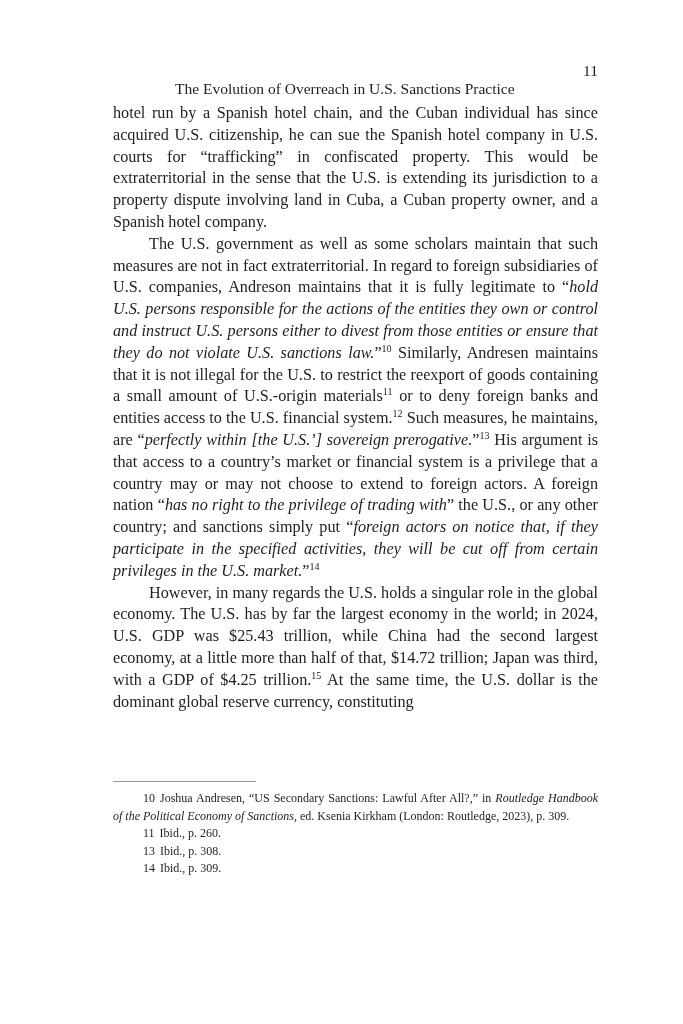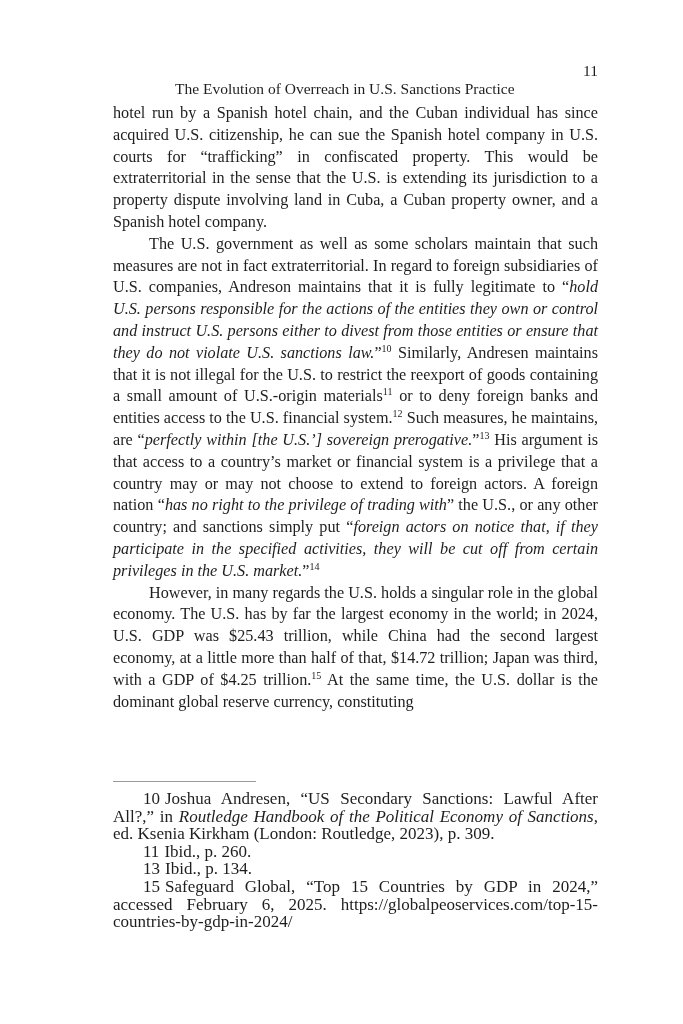--- a/index.html
+++ b/index.html
@@ -10,21 +10,21 @@
   .header .title { position: absolute; left: 62px; top: 0; white-space: nowrap; margin-top: 18px; }
   .header .pageno { position: absolute; right: 0; top: 0; }
   .body { position: absolute; top: 103px; left: 113px; width: 485px;
           font-size: 16.2px; line-height: 21.8px; text-align: justify; hyphens: manual; font-family: Liberation Serif, serif; }
   .body p { margin: 0; }
   .body p.indent { text-indent: 36px; }
   sup { font-size: 10px; line-height: 0; vertical-align: 6px; }
   .rule { position: absolute; top: 781px; left: 113px; width: 143px; height: 0;
           border-top: 1px solid #9a9a9a; }
   .notes { position: absolute; top: 790px; left: 113px; width: 485px;
-           font-size: 17px; line-height: 17.6px; text-align: justify; }
+           font-size: 12px; line-height: 17.6px; text-align: justify; }
   .notes p { margin: 0; text-indent: 30px; }
   .notes .num { margin-right: 5px; }
   em { font-style: italic; }
 </style>
 </head>
 <body>
 
 <div class="header">
   <span class="title">The Evolution of Overreach in U.S. Sanctions Practice</span>
   <span class="pageno">11</span>
@@ -34,15 +34,15 @@
   <p>hotel run by a Spanish hotel chain, and the Cuban individual has since acquired U.S. citizenship, he can sue the Spanish hotel company in U.S. courts for “trafficking” in confiscated property. This would be extraterritorial in the sense that the U.S. is extending its jurisdiction to a property dispute involving land in Cuba, a Cuban property owner, and a Spanish hotel company.</p>
   <p class="indent"><span>The U.S. government as well as some scholars maintain that such measures are not in fact extraterritorial. In regard to foreign subsidiar­ies of U.S. companies, Andreson maintains that it is fully legitimate to “</span><em>hold U.S. persons responsible for the actions of the entities they own or control and instruct U.S. persons either to divest from those entities or ensure that they do not violate U.S. sanctions law.</em><span>”</span><sup>10</sup><span> Similarly, Andresen maintains that it is not illegal for the U.S. to restrict the reexport of goods containing a small amount of U.S.-origin materials</span><sup>11</sup><span> or to deny foreign banks and entities access to the U.S. financial sys­tem.</span><sup>12</sup><span> Such measures, he maintains, are “</span><em>perfectly within [the U.S.’] sovereign prerogative.</em><span>”</span><sup>13</sup><span> His argument is that access to a country’s market or financial system is a privilege that a country may or may not choose to extend to foreign actors. A foreign nation “</span><em>has no right to the privilege of trading with</em><span>” the U.S., or any other country; and sanctions simply put “</span><em>foreign actors on notice that, if they participate in the specified activities, they will be cut off from certain privileges in the U.S. market.</em><span>”</span><sup>14</sup></p>
   <p class="indent"><span>However, in many regards the U.S. holds a singular role in the global economy. The U.S. has by far the largest economy in the world; in 2024, U.S. GDP was $25.43 trillion, while China had the second largest economy, at a little more than half of that, $14.72 trillion; Japan was third, with a GDP of $4.25 trillion.</span><sup>15</sup><span> At the same time, the U.S. dollar is the dominant global reserve currency, constituting</span></p>
 </div>
 
 <div class="rule"></div>
 
 <div class="notes">
   <p><span class="num">10</span><span>Joshua Andresen, “US Secondary Sanctions: Lawful After All?,” in </span><em>Routledge Handbook of the Political Economy of Sanctions,</em><span> ed. Ksenia Kirkham (London: Routledge, 2023), p. 309.</span></p>
   <p><span class="num">11</span><span>Ibid., p. 260.</span></p>
-  <p><span class="num">13</span><span>Ibid., p. 134.</span></p>
-  <p><span class="num">15</span><span>Safeguard Global, “Top 15 Countries by GDP in 2024,” accessed February 6, 2025. https://globalpeoservices.com/top-15-countries-by-gdp-in-2024/</span></p>
+  <p><span class="num">13</span><span>Ibid., p. 308.</span></p>
+  <p><span class="num">14</span><span>Ibid., p. 309.</span></p>
 </div>
 
 </body></html>

